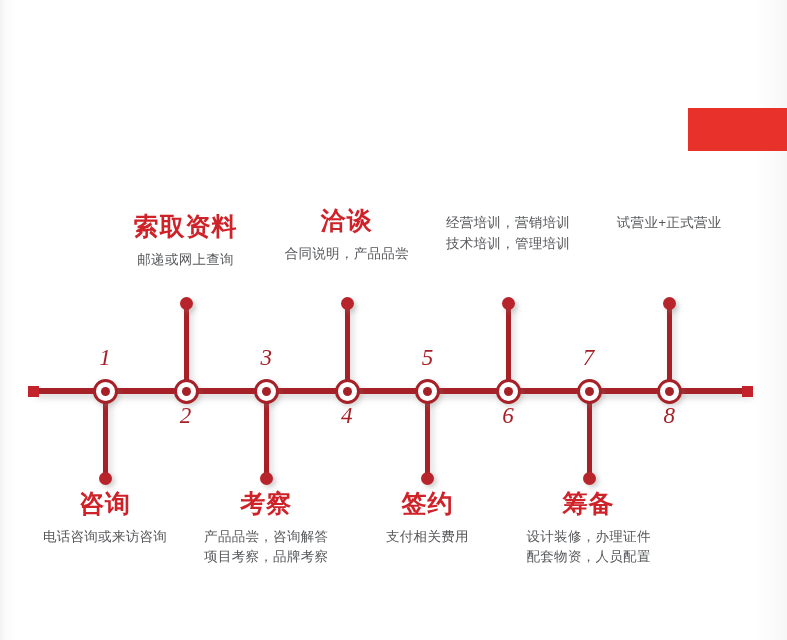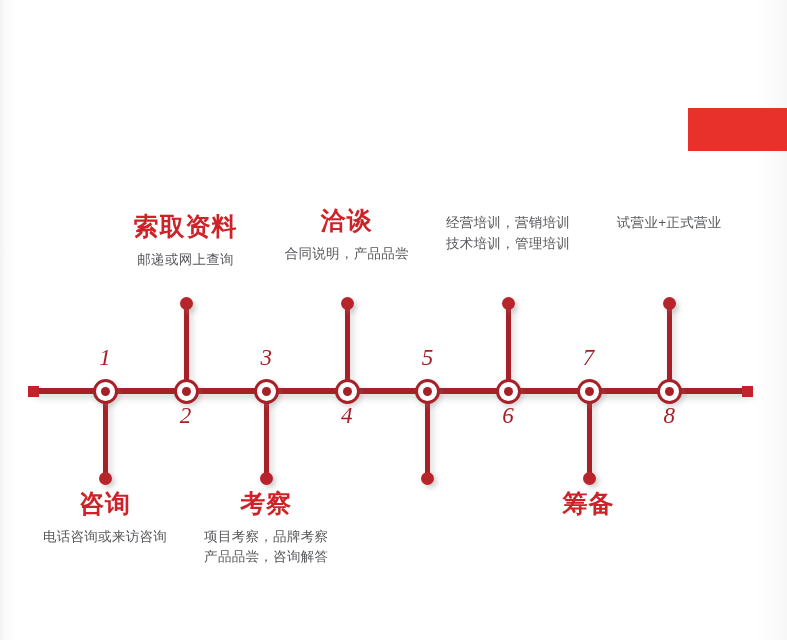--- a/index.html
+++ b/index.html
@@ -236,42 +236,48 @@
       </div>
       <div class="label upper" style="left: 75.6px; top: 213px;">
         <div class="label-title">索取资料</div>
         <div class="label-desc">
           <div>邮递或网上查询</div>
         </div>
       </div>
       <div class="label lower" style="left: 156.2px; top: 490px;">
         <div class="label-title">考察</div>
         <div class="label-desc">
+          <div>产品品尝，咨询解答</div>
           <div>项目考察，品牌考察</div>
-          <div>产品品尝，咨询解答</div>
         </div>
       </div>
       <div class="label upper" style="left: 236.8px; top: 207px;">
         <div class="label-title">洽谈</div>
         <div class="label-desc">
           <div>合同说明，产品品尝</div>
         </div>
       </div>
       <div class="label lower" style="left: 317.4px; top: 490px;">
-        <div class="label-desc">
+        <div class="label-title">签约</div>
+        <div class="label-desc">
+          <div>支付相关费用</div>
         </div>
       </div>
       <div class="label upper" style="left: 398px; top: 213px;">
         <div class="label-desc">
           <div>经营培训，营销培训</div>
           <div>技术培训，管理培训</div>
         </div>
       </div>
       <div class="label lower" style="left: 478.6px; top: 490px;">
         <div class="label-title">筹备</div>
+        <div class="label-desc">
+          <div>设计装修，办理证件</div>
+          <div>配套物资，人员配置</div>
+        </div>
       </div>
       <div class="label upper" style="left: 559.2px; top: 213px;">
         <div class="label-desc">
           <div>试营业+正式营业</div>
         </div>
       </div>
     </div>
 
 </div>
 

